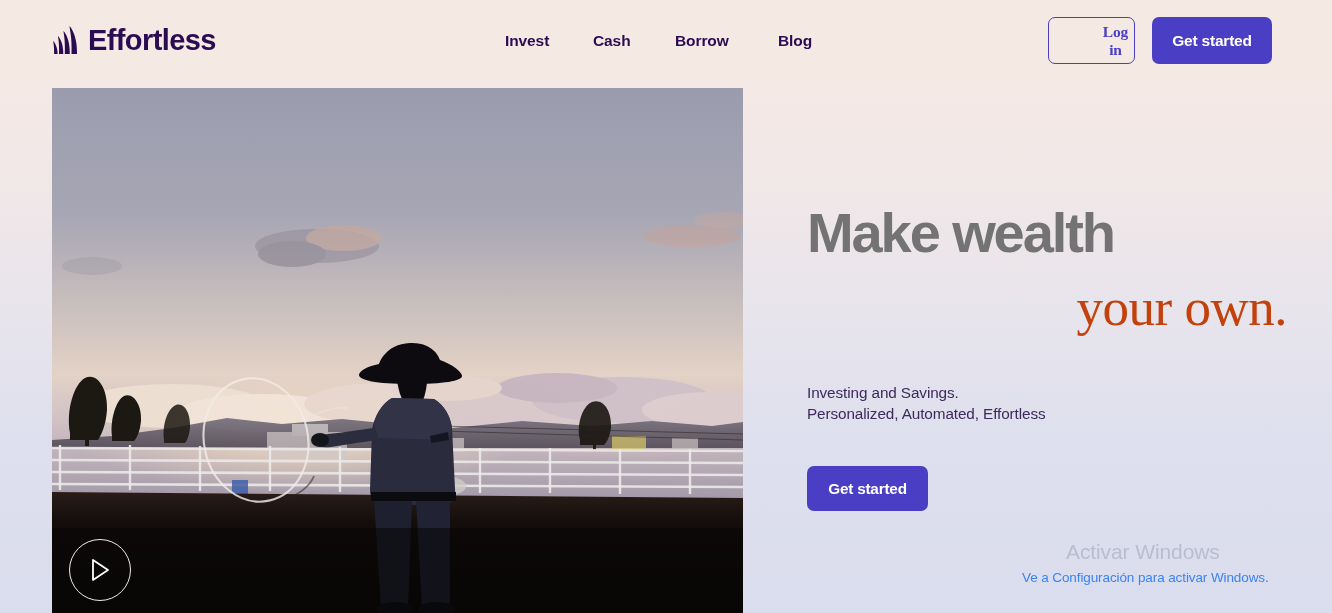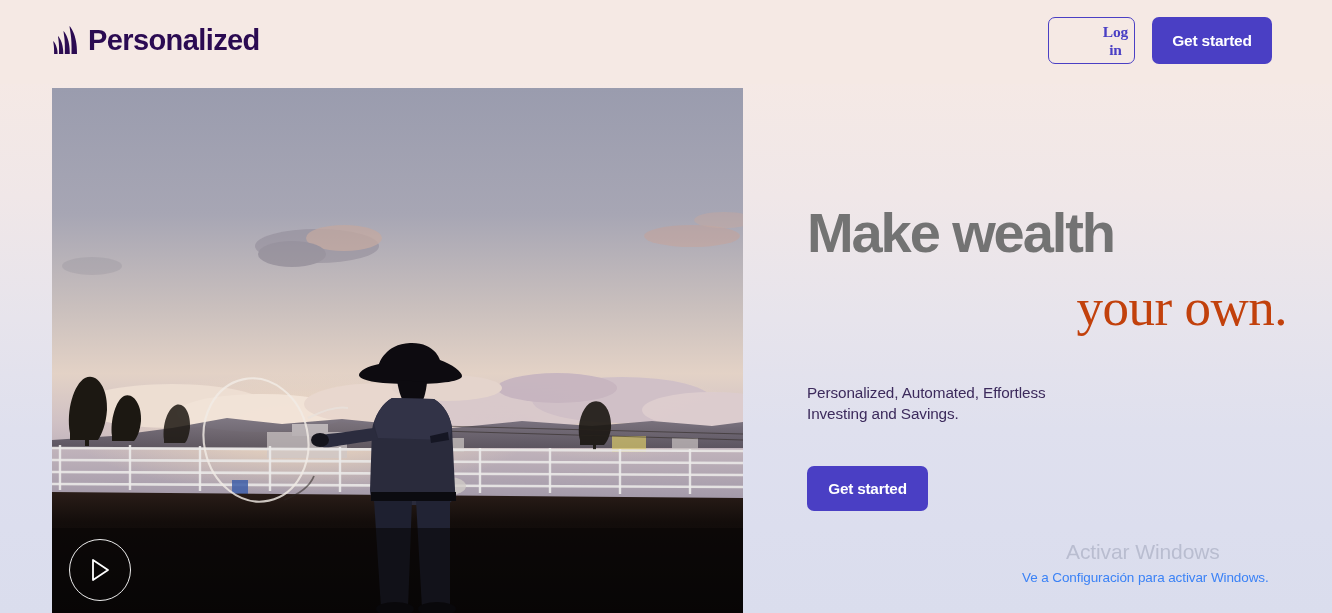--- a/index.html
+++ b/index.html
@@ -99,23 +99,29 @@
 
   <div class="brand">
     <span class="brand-mark">
       <svg viewBox="0 0 28 32" xmlns="http://www.w3.org/2000/svg">
         <path d="M18.5 2 C18.5 2 26.5 10 26 30 L20.5 30 C21.2 12 18.5 5 18.5 2 Z" fill="#2b0b52"></path>
         <path d="M12.5 7 C12.5 7 19.2 13.5 18.8 30 L13.8 30 C14.4 15 12.5 9.5 12.5 7 Z" fill="#2b0b52"></path>
         <path d="M7 12 C7 12 12.6 17.5 12.3 30 L8 30 C8.5 18.5 7 14 7 12 Z" fill="#2b0b52"></path>
         <path d="M2.2 17 C2.2 17 6.8 21.5 6.6 30 L3.1 30 C3.4 22 2.2 18.5 2.2 17 Z" fill="#2b0b52"></path>
       </svg>
     </span>
-    <span class="brand-name">Personalized</span>
+    <span class="brand-name">Effortless</span>
   </div>
 
+  <nav class="nav">
+    <a href="#" class="nav-invest">Invest</a>
+    <a href="#" class="nav-cash">Cash</a>
+    <a href="#" class="nav-borrow">Borrow</a>
+    <a href="#" class="nav-blog">Blog</a>
+  </nav>
 
   <div class="hdr-actions">
     <button class="btn-login">Log in</button>
     <button class="btn-getstarted-hdr">Get started</button>
   </div>
 
 </div>
 
 <div class="video-wrap">
   <svg viewBox="0 0 691 525" xmlns="http://www.w3.org/2000/svg">
@@ -268,22 +274,22 @@
         <path d="M4 2 L19 12 L4 22 Z" fill="none" stroke="#ffffff" stroke-width="1.8" stroke-linejoin="round"></path>
       </svg>
     </span>
   </button>
 </div>
 
 <div class="hero">
   <div class="hero-line1">Make wealth</div>
   <div class="hero-line2">your own.</div>
   <div class="hero-sub">
+    <div>Investing and Savings.</div>
     <div>Personalized, Automated, Effortless</div>
-    <div>Investing and Savings.</div>
   </div>
   <button class="btn-getstarted-hero">Get started</button>
 </div>
 
 <div class="watermark">
   <div class="wm-title">Activar Windows</div>
   <div class="wm-sub">Ve a Configuración para activar Windows.</div>
 </div>
 
 </body></html>

